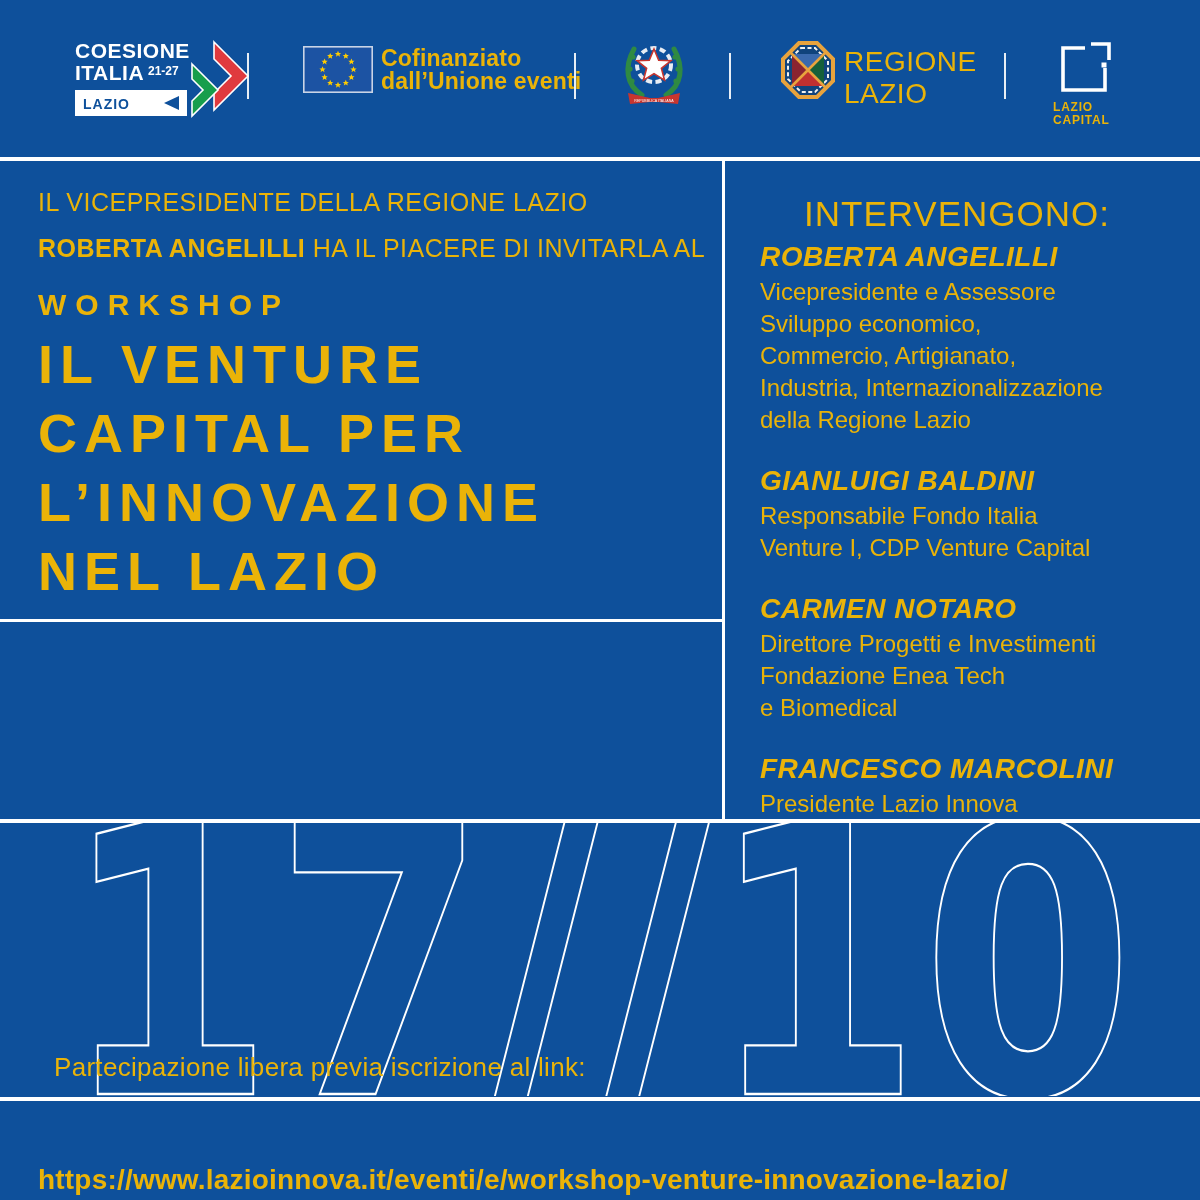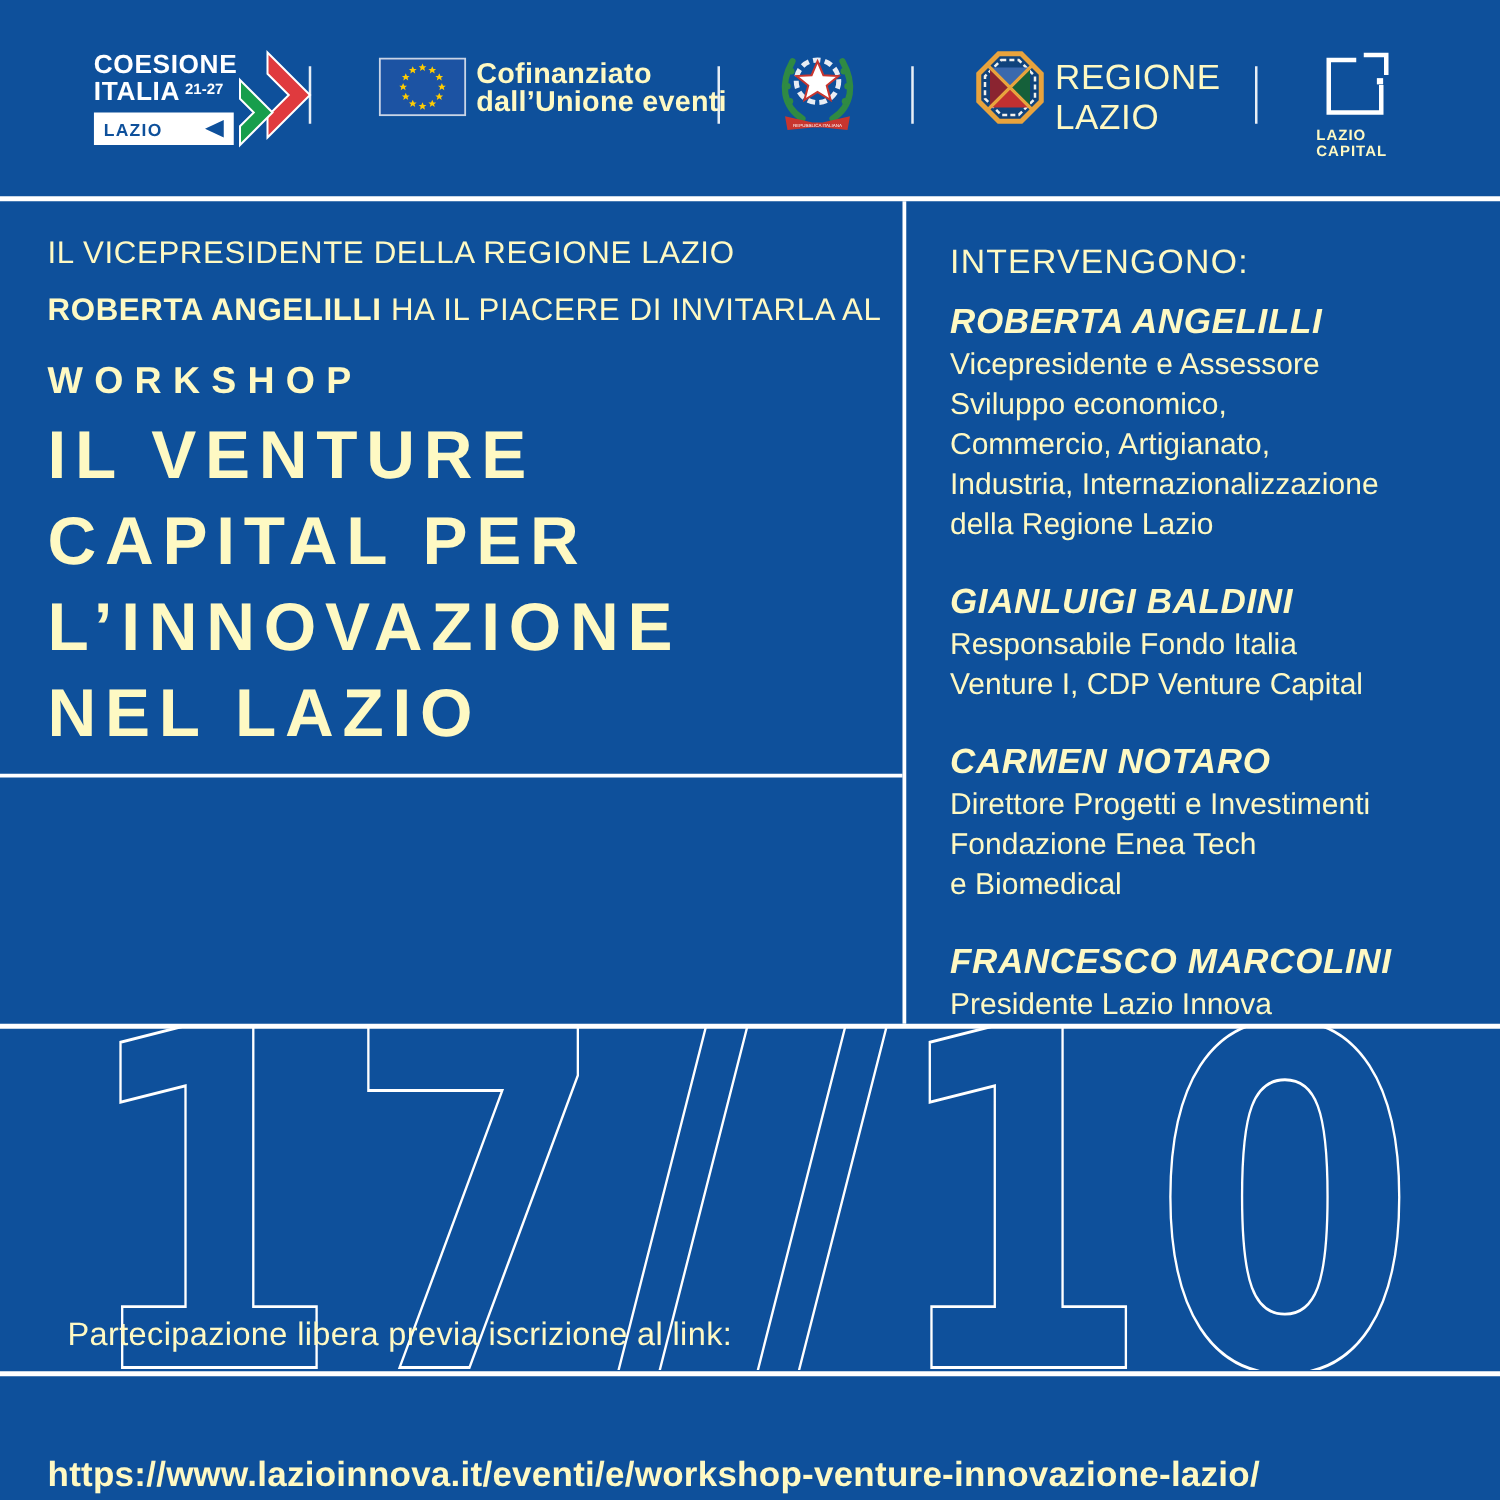--- a/index.html
+++ b/index.html
@@ -1,39 +1,39 @@
 <!DOCTYPE html>
 <html><head>
 <meta charset="utf-8">
 <style>
   html,body{margin:0;padding:0;background:#062c57;}
   .poster{
     position:relative;width:1200px;height:1200px;overflow:hidden;
-    background:#0E509B;color:#fef9c3;
+    background:#0E509B;color:#eab308;
     font-family:"Liberation Sans",sans-serif;
   }
   .abs{position:absolute;}
   .hline{position:absolute;background:#fff;height:4px;}
   .vline{position:absolute;background:#fff;width:3px;}
   .sep{position:absolute;background:#fff;width:2px;height:46px;opacity:.9;}
 
   
   .eu-label{font-weight:bold;font-size:23px;line-height:23px;letter-spacing:.2px;}
   .regione-label{font-size:28px;line-height:32px;letter-spacing:.5px;font-weight:400;}
   .innova-label{font-weight:bold;font-size:12px;line-height:13px;letter-spacing:.8px;}
 
   
   .intro{font-size:25px;letter-spacing:.5px;white-space:nowrap;}
   .intro b{font-weight:bold;}
   .workshop{font-weight:bold;font-size:30px;letter-spacing:9px;}
   .big-title{font-weight:bold;font-size:54px;line-height:69px;letter-spacing:7px;}
   .event{font-weight:bold;font-size:34px;line-height:43px;white-space:pre-line;}
 
   
-  .intervengono{font-size:27px;letter-spacing:1px;}
+  .intervengono{font-size:35px;letter-spacing:1px;margin-left:44px;}
   .speaker-name{font-weight:bold;font-style:italic;font-size:28px;line-height:34px;letter-spacing:.5px;}
   .speaker-role{font-size:24px;line-height:32px;white-space:pre-line;margin-top:2px;}
   .speaker-block{margin-bottom:28px;}
 
   
   .footer-line1{font-size:26px;letter-spacing:.3px;}
   .footer-url{font-weight:bold;font-size:28px;letter-spacing:.2px;margin-top:10px;}
 
   .numbers-svg{position:absolute;left:0;top:822px;width:1200px;height:274px;overflow:hidden;}
   .numbers-svg text{

